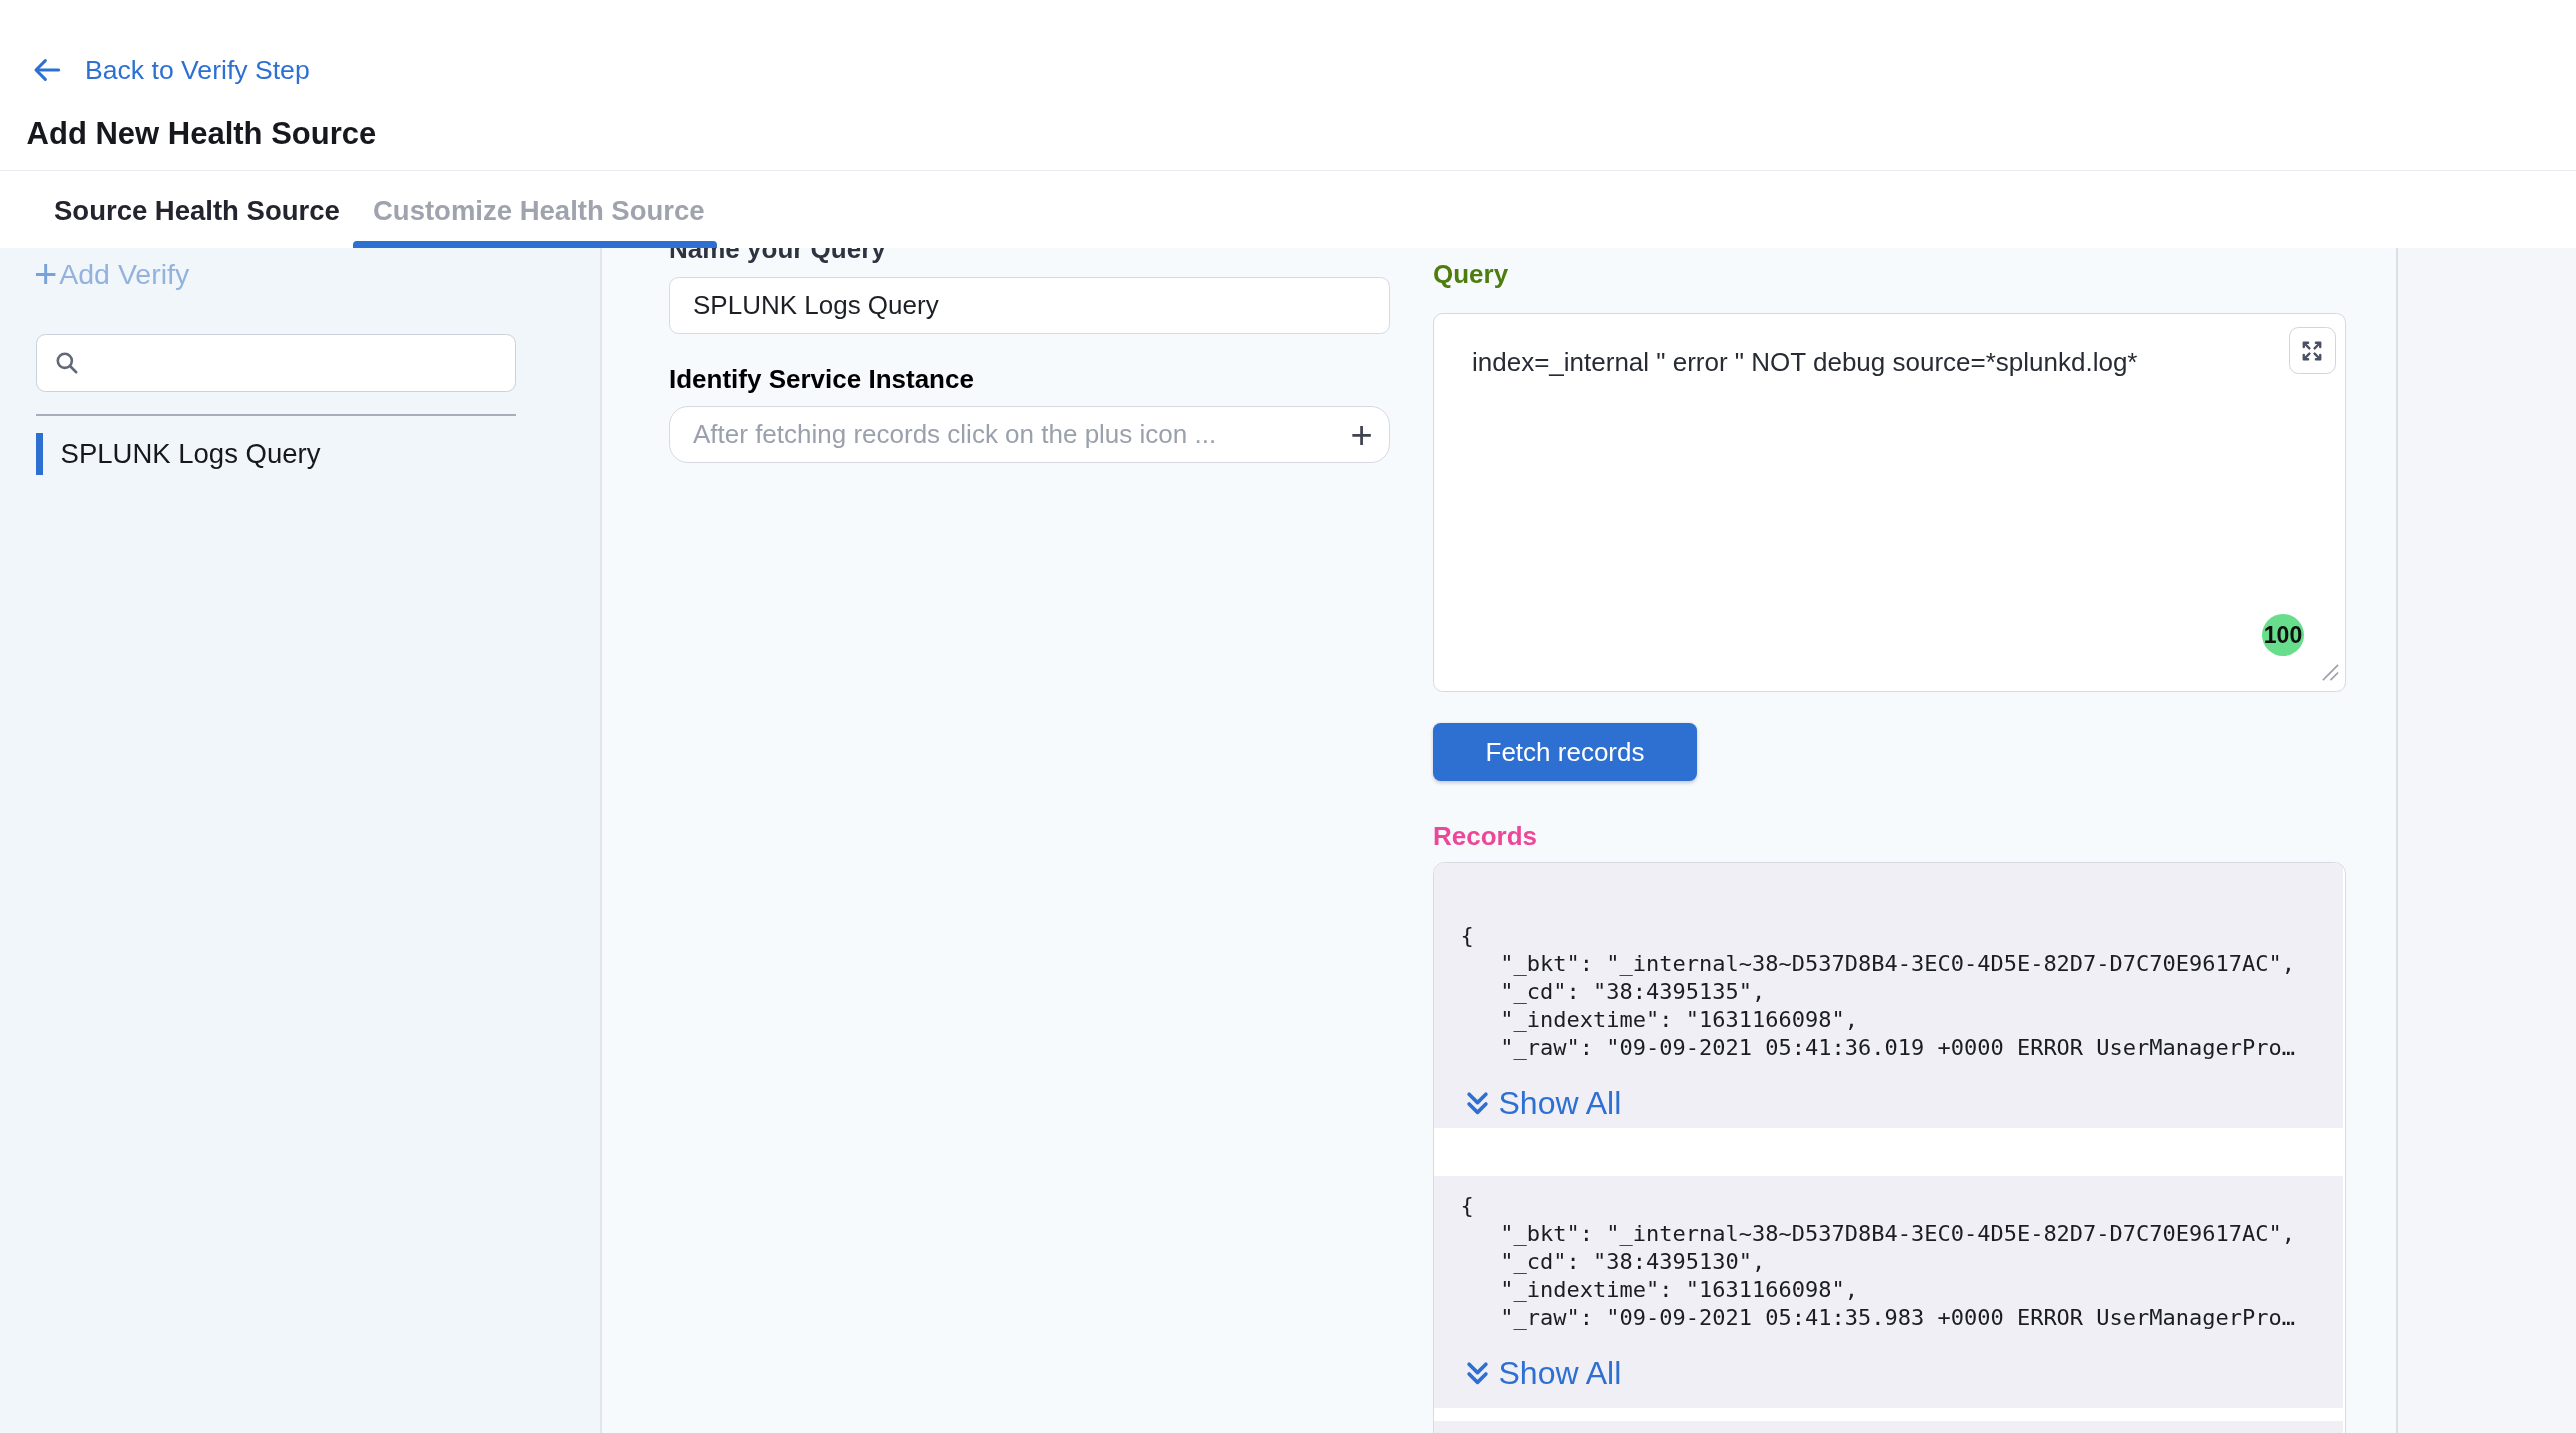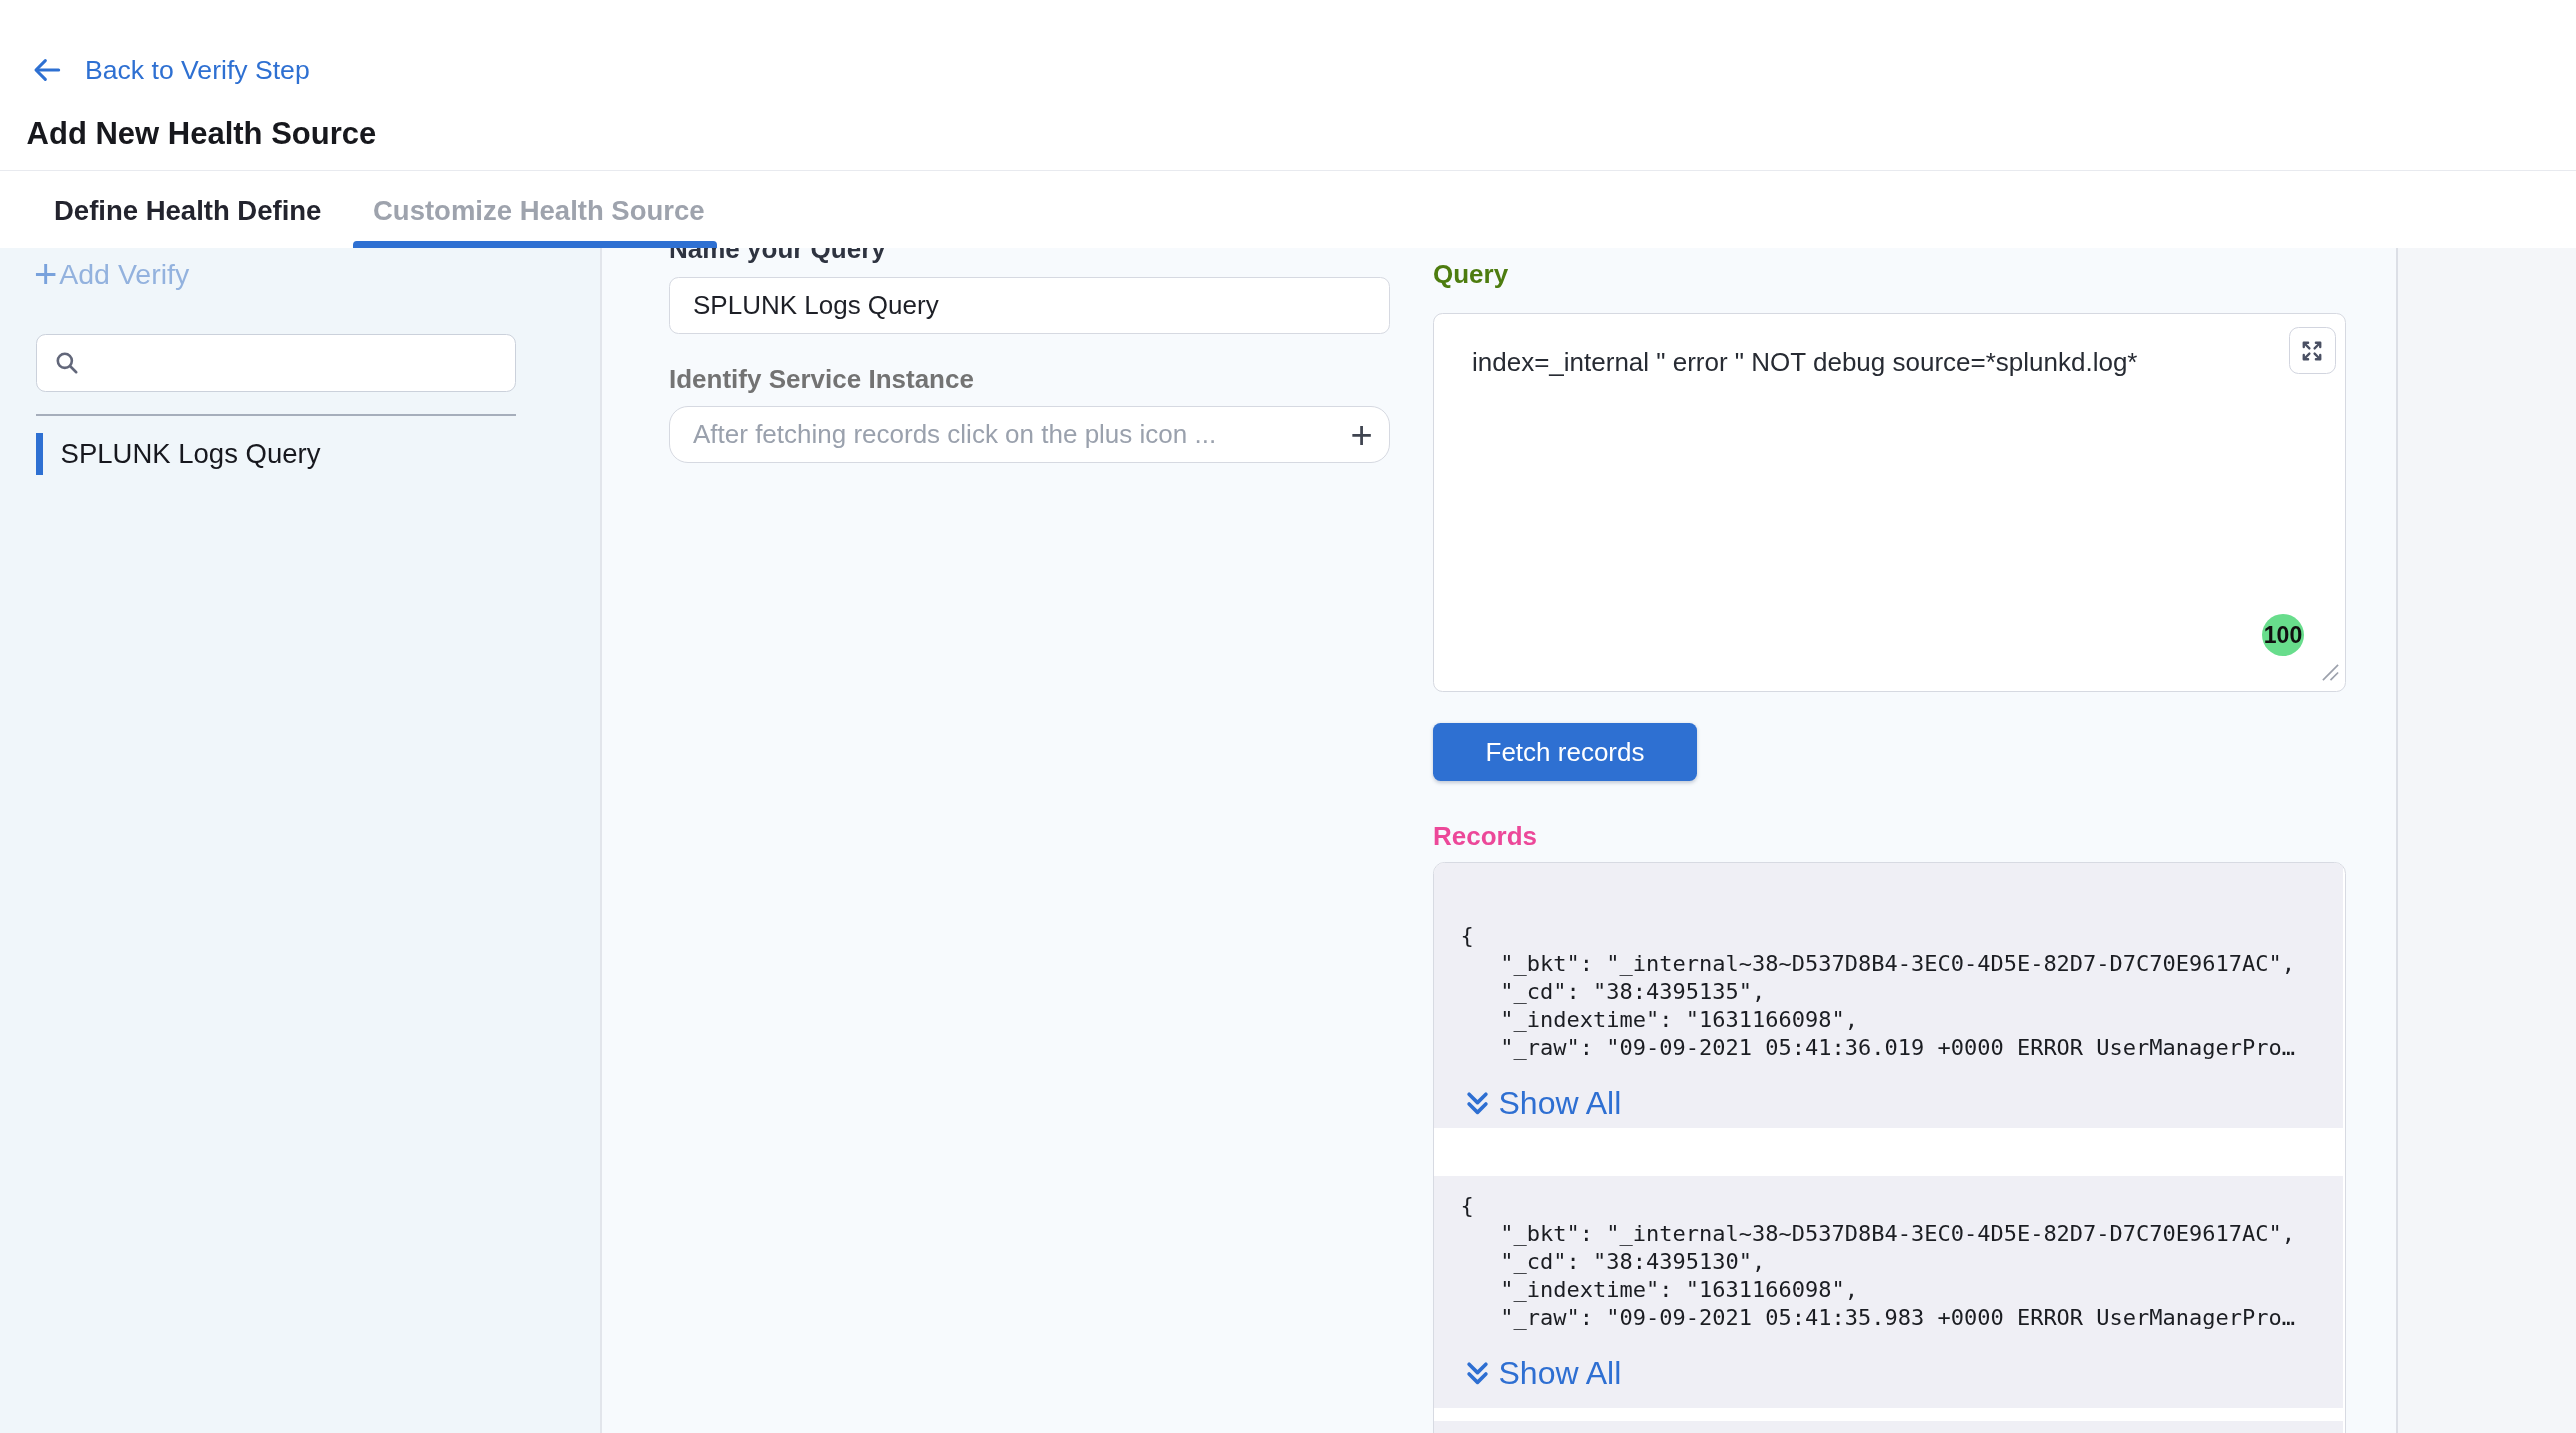--- a/index.html
+++ b/index.html
@@ -36,21 +36,21 @@
   .search-box input{border:none;outline:none;flex:1;height:90%;font-size:25px;margin:0 11.4px;background:transparent;
     font-family:"Liberation Sans",sans-serif;}
   .sidebar-hr{position:absolute;left:36px;top:414px;width:480px;height:1.9px;background:#A6AEBB;}
   .query-item{position:absolute;left:36px;top:433px;width:532px;height:42px;display:flex;align-items:center;cursor:pointer;}
   .query-item .sel-bar{width:6.6px;height:42px;background:#2E70D2;flex:none;}
   .query-item .lbl{margin-left:18px;font-size:27.5px;color:#17181E;font-weight:500;line-height:42px;}
 
   
   .fld-label{position:absolute;font-size:26px;font-weight:600;height:32px;line-height:32px;}
   .lab-name{left:669px;top:233px;color:#2E3340;}
-  .lab-instance{left:669px;top:363px;color:#737373;}
+  .lab-instance{left:669px;top:363px;color:#000000;}
   .txt-input{position:absolute;left:669px;width:721px;height:57px;background:#fff;border:1.9px solid #D6D9E1;
     border-radius:9.5px;box-sizing:border-box;}
   .txt-input input{width:100%;height:100%;border:none;outline:none;background:transparent;border-radius:9.5px;
     padding:0 23px;box-sizing:border-box;font-size:26px;color:#1D1F26;font-family:"Liberation Sans",sans-serif;}
   .txt-input input::placeholder{color:#9AA1AD;}
   .in-name{top:277px;}
   .in-instance{top:406px;display:flex;align-items:center;border-radius:19px;}
   .in-instance input{flex:1;padding-right:0;}
   .in-instance .plus-btn{flex:none;width:55px;height:53px;font-size:38px;font-weight:300;color:#3F4450;
     display:flex;align-items:center;justify-content:center;cursor:pointer;line-height:1;}
@@ -95,21 +95,21 @@
   <div class="header">
     <div class="back-row">
       <svg width="32" height="32" viewBox="0 0 24 24" fill="none" stroke="#2E70D2" stroke-width="2.3" stroke-linecap="round" stroke-linejoin="round">
         <line x1="20" y1="12" x2="4" y2="12"></line>
         <polyline points="10,5 3,12 10,19"></polyline>
       </svg>
       <span class="back-label">Back to Verify Step</span>
     </div>
     <div class="page-title">Add New Health Source</div>
     <div class="header-hr"></div>
-    <div class="tab tab-define">Define Health Define</div>
+    <div class="tab tab-define">Source Health Source</div>
     <div class="tab tab-customize">Customize Health Source</div>
     <div class="tab-underline"></div>
   </div>
   <div class="header-shadow"></div>
 
   <div class="sidebar"></div>
   <div class="v-divider-1"></div>
   <div class="main"></div>
   <div class="v-divider-2"></div>
   <div class="gutter"></div>

